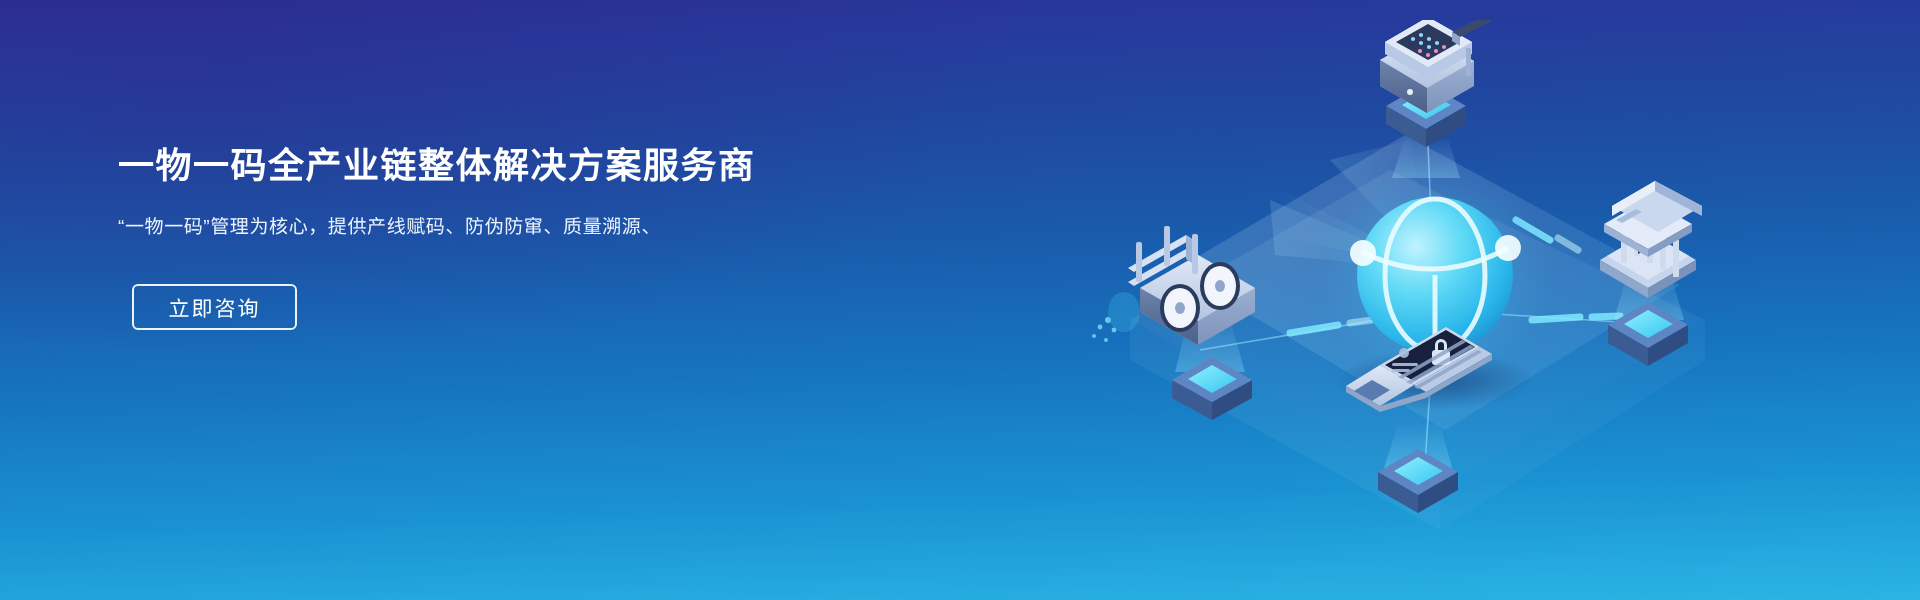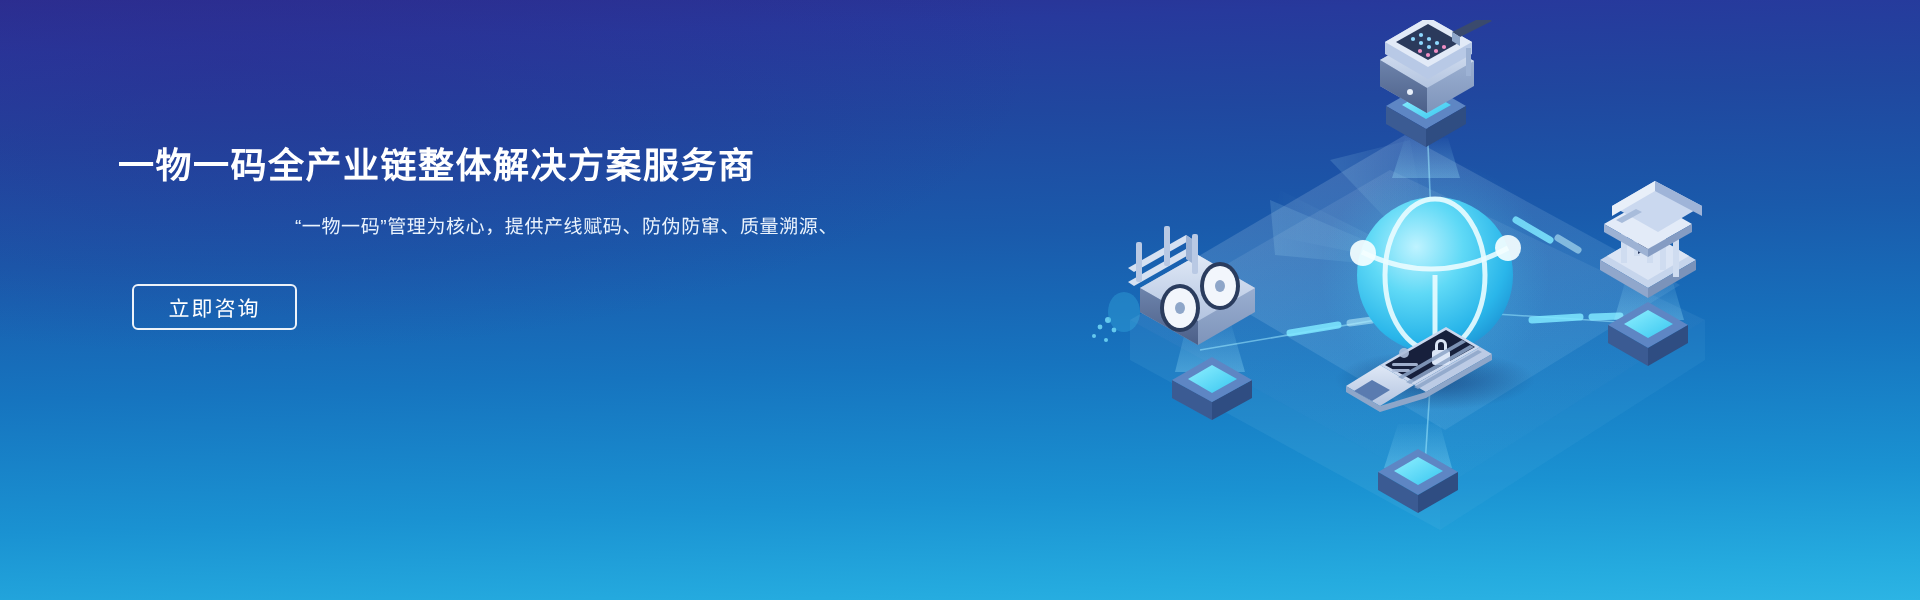--- a/index.html
+++ b/index.html
@@ -50,21 +50,21 @@
     white-space:nowrap;
   }
   .sub{
     margin-top:22px;
     font-size:19px;
     color:#eaf3fd;
     line-height:1.85;
     letter-spacing:.6px;
     font-weight:400;
   }
-  .sub div{ white-space:nowrap;text-align:right; }
+  .sub div{ white-space:nowrap; }
 
   .cta{
     display:flex;
     align-items:center;
     justify-content:center;
     width:165px; height:46px;
     margin-top:40px; margin-left:14px;
     border:2px solid rgba(255,255,255,.92);
     border-radius:6px;
     color:#ffffff;

